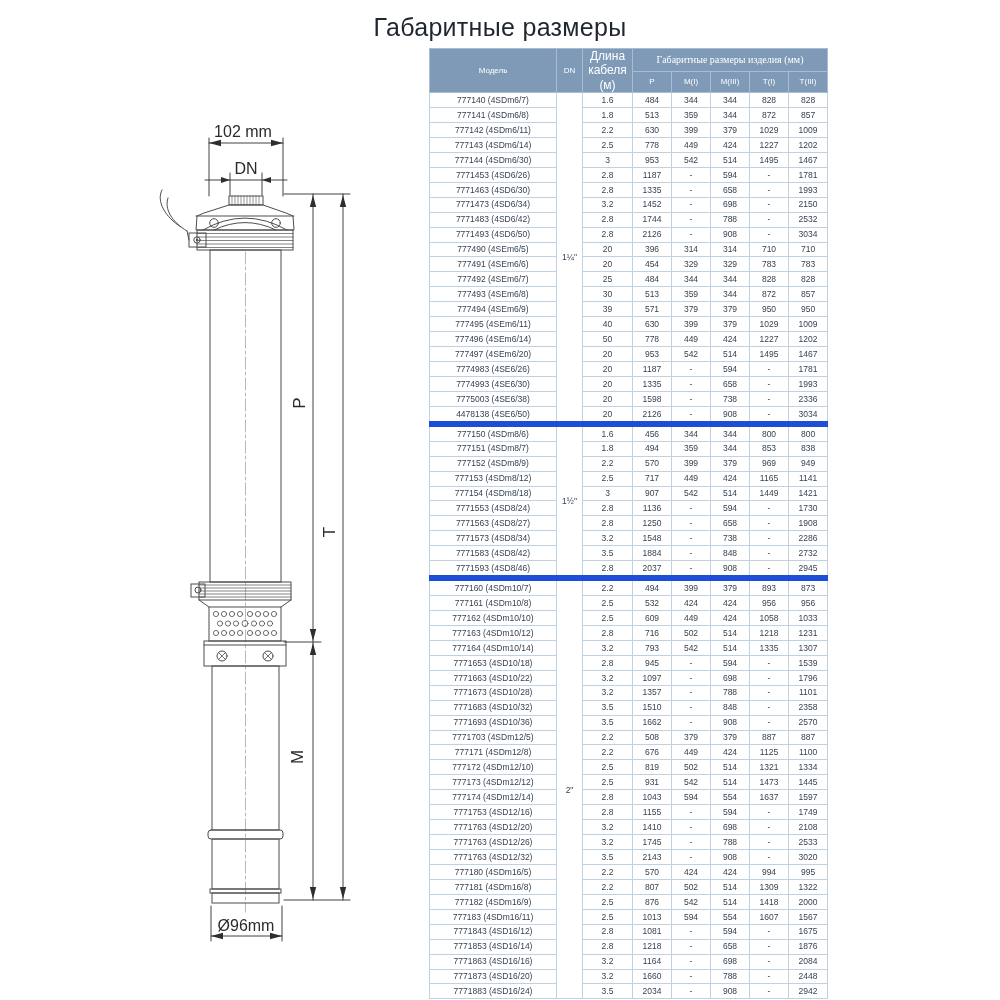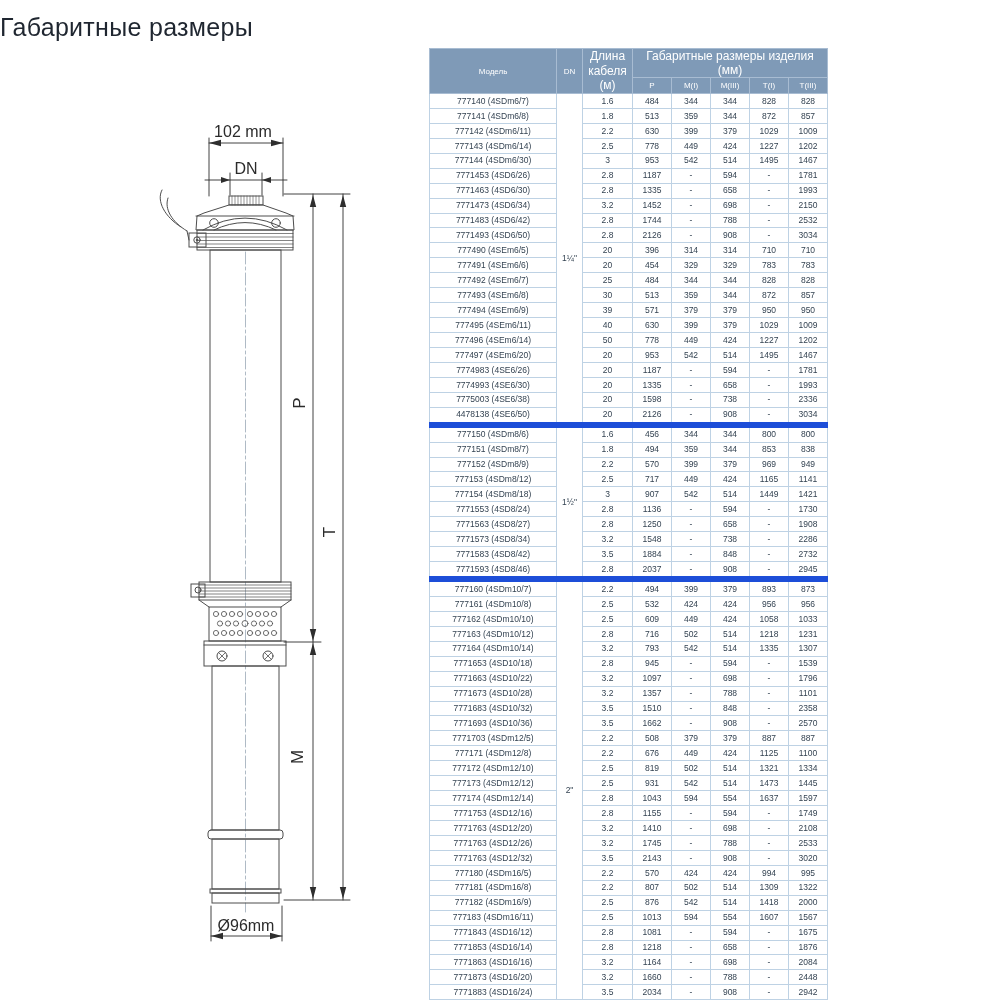--- a/index.html
+++ b/index.html
@@ -1,40 +1,40 @@
 <!DOCTYPE html>
 <html><head>
 <meta charset="utf-8">
 <style>
   html,body{margin:0;padding:0;}
   body{
     width:1000px;height:1000px;background:#ffffff;position:relative;
     font-family:"Liberation Sans",sans-serif;overflow:hidden;
   }
   .title{
-    position:absolute;top:13px;left:0;width:1000px;text-align:left;
+    position:absolute;top:13px;left:0;width:1000px;text-align:center;
     font-size:25px;color:#1f2630;letter-spacing:.3px;
   }
   svg.drawing{position:absolute;left:0;top:0;}
   .dim-text{font-size:16px;fill:#2b2b2b;font-family:"Liberation Sans",sans-serif;}
   .dim-letter{font-size:17px;fill:#2b2b2b;font-family:"Liberation Sans",sans-serif;}
 
   table.dim-table{
     position:absolute;left:429px;top:48px;width:398px;
     border-collapse:collapse;table-layout:fixed;
     border:1px solid #bed2e4;
   }
   table.dim-table thead th{
     background:#7f9ab7;color:#ffffff;font-weight:400;
     border:1px solid #a8bcd2;padding:0;vertical-align:middle;text-align:center;
   }
   th.th-model{font-size:8px;}
   th.th-dn{font-size:8px;}
   th.th-cable{font-size:12px;line-height:1.2;}
-  th.th-group{font-size:12px;height:16px;}
+  th.th-group{font-size:10px;height:16px;font-family:Liberation Serif, serif;}
   th.th-sub{font-size:8px;height:15px;}
   table.dim-table tbody td{
     font-size:8.5px;color:#344352;text-align:center;vertical-align:middle;
     height:13.95px;padding:0;line-height:1;
     border-left:1px solid #bed2e4;border-right:1px solid #bed2e4;
     border-top:1px solid #bed2e4;
   }
   table.dim-table tbody tr.group-start td{border-top:6px solid #1d4ed8;}
   table.dim-table tbody td.dn{font-size:8.5px;background:#fff;}
 </style>

